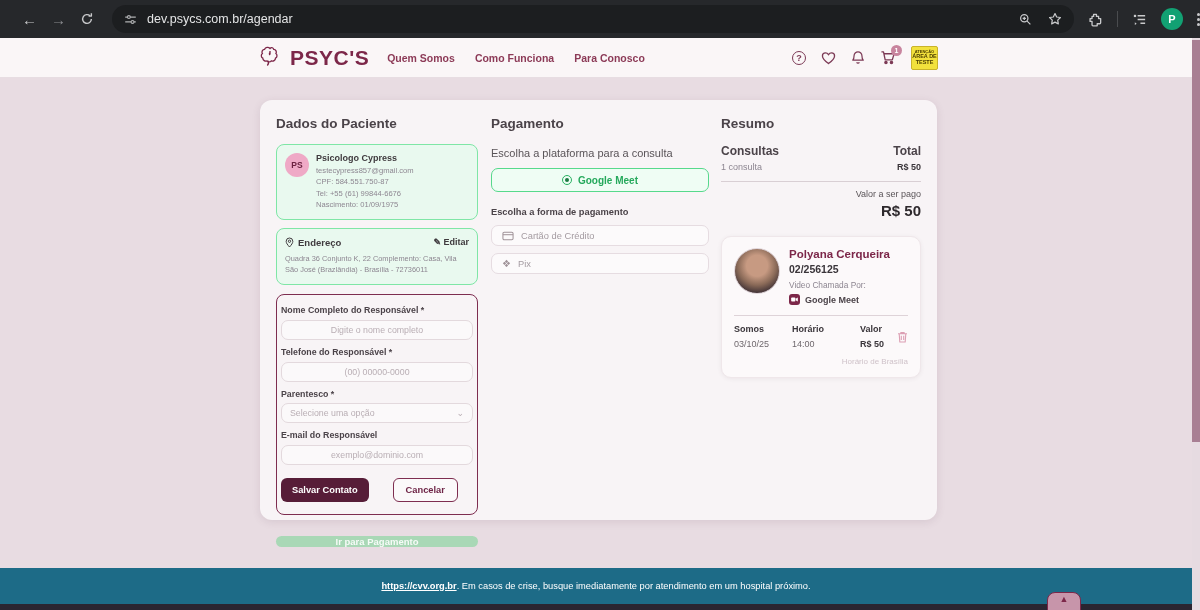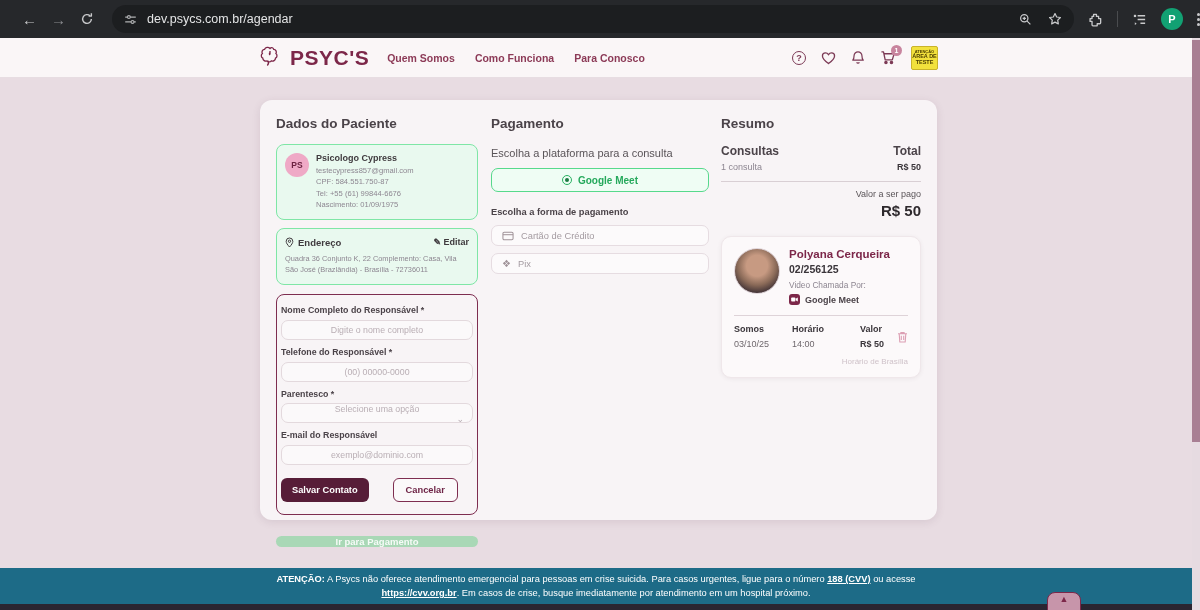--- a/index.html
+++ b/index.html
@@ -77,21 +77,21 @@
   .formbox { margin-top:9px; border:1.5px solid #7e2d50; border-radius:8px;
     padding:10px 4px 12px; }
   .flabel { font-size:8.8px; color:#4b4349; font-weight:600; margin:7px 0 4px; }
   .flabel:first-child { margin-top:0; }
   .finput { width:100%; height:20px; border:1px solid #e3d9dd; border-radius:7px;
     background:#fbf9fa; font-size:8.8px; padding:0 8px; color:#5a5458;
     font-family:"Liberation Sans", sans-serif; outline:none;text-align:center; }
   .finput::placeholder { color:#b9aeb4; }
   .fselect { width:100%; height:20px; border:1px solid #e3d9dd; border-radius:7px;
     background:#fbf9fa; font-size:8.8px; padding:0 8px; color:#b9aeb4;
-    display:flex; align-items:center; cursor:pointer;flex-direction:column; }
+    display:flex; align-items:center; cursor:pointer; }
   .fselect .chev { margin-left:auto; color:#b9aeb4; font-size:9px; }
   .formbtns { display:flex; gap:24px; margin-top:13px; }
   .savebtn { background:#571d38; color:#fff; font-size:9.3px; font-weight:bold;
     border:none; border-radius:6px; padding:6px 11px; cursor:pointer;
     font-family:"Liberation Sans", sans-serif; }
   .cancelbtn { background:#fbf9fa; color:#6e2547; font-size:9.3px; font-weight:bold;
     border:1px solid #7e2d50; border-radius:6px; padding:6px 12px; cursor:pointer;
     font-family:"Liberation Sans", sans-serif; }
   .gopay { margin-top:21px; height:22px; background:#a9d8b6; color:#f6fbf7;
     font-size:9.5px; font-weight:bold; border:none; border-radius:7px;
@@ -397,23 +397,20 @@
           </svg>
         </span>
       </div>
       <div class="tz">Horário de Brasília</div>
     </div>
   </div>
 </div>
 
 <div class="footer">
   <div class="fline">
-    <b>ATENÇÃO:</b><span> A Psycs não oferece atendimento emergencial para pessoas em crise suicida. Para casos urgentes, ligue para o número </span><span class="flink">188 (CVV)</span><span> ou acesse</span>
-  </div>
-  <div class="fline">
     <span class="flink">https://cvv.org.br</span><span>. Em casos de crise, busque imediatamente por atendimento em um hospital próximo.</span>
   </div>
 </div>
 <div class="darkstrip"></div>
 
 <div class="scrolltop">
   <span>▲</span>
 </div>
 
 <div class="sbtrack">

